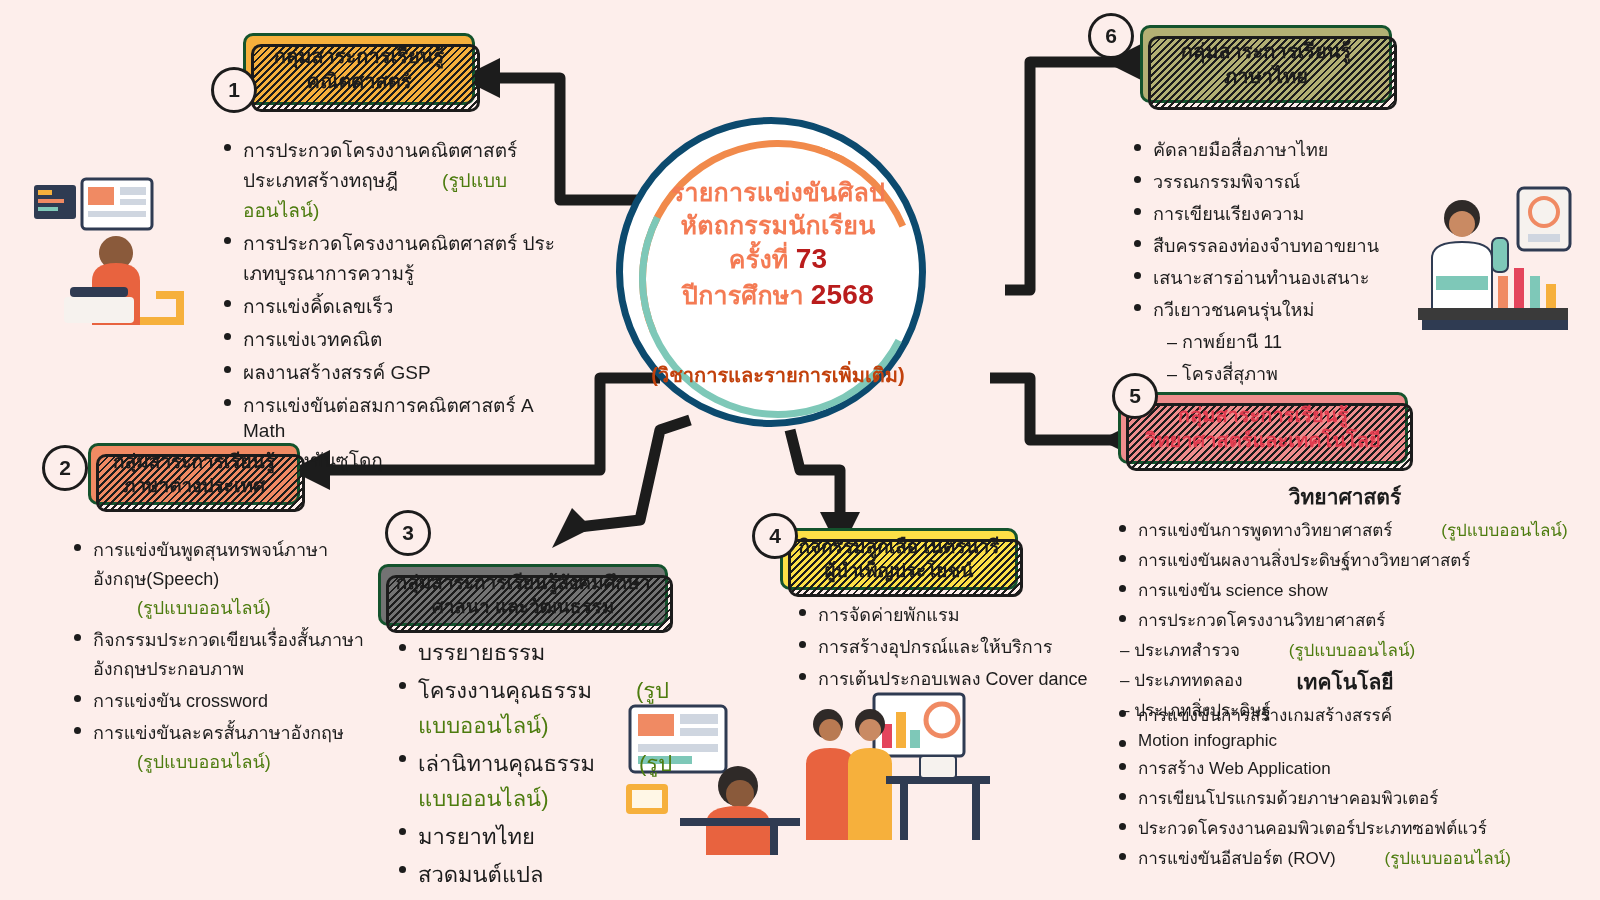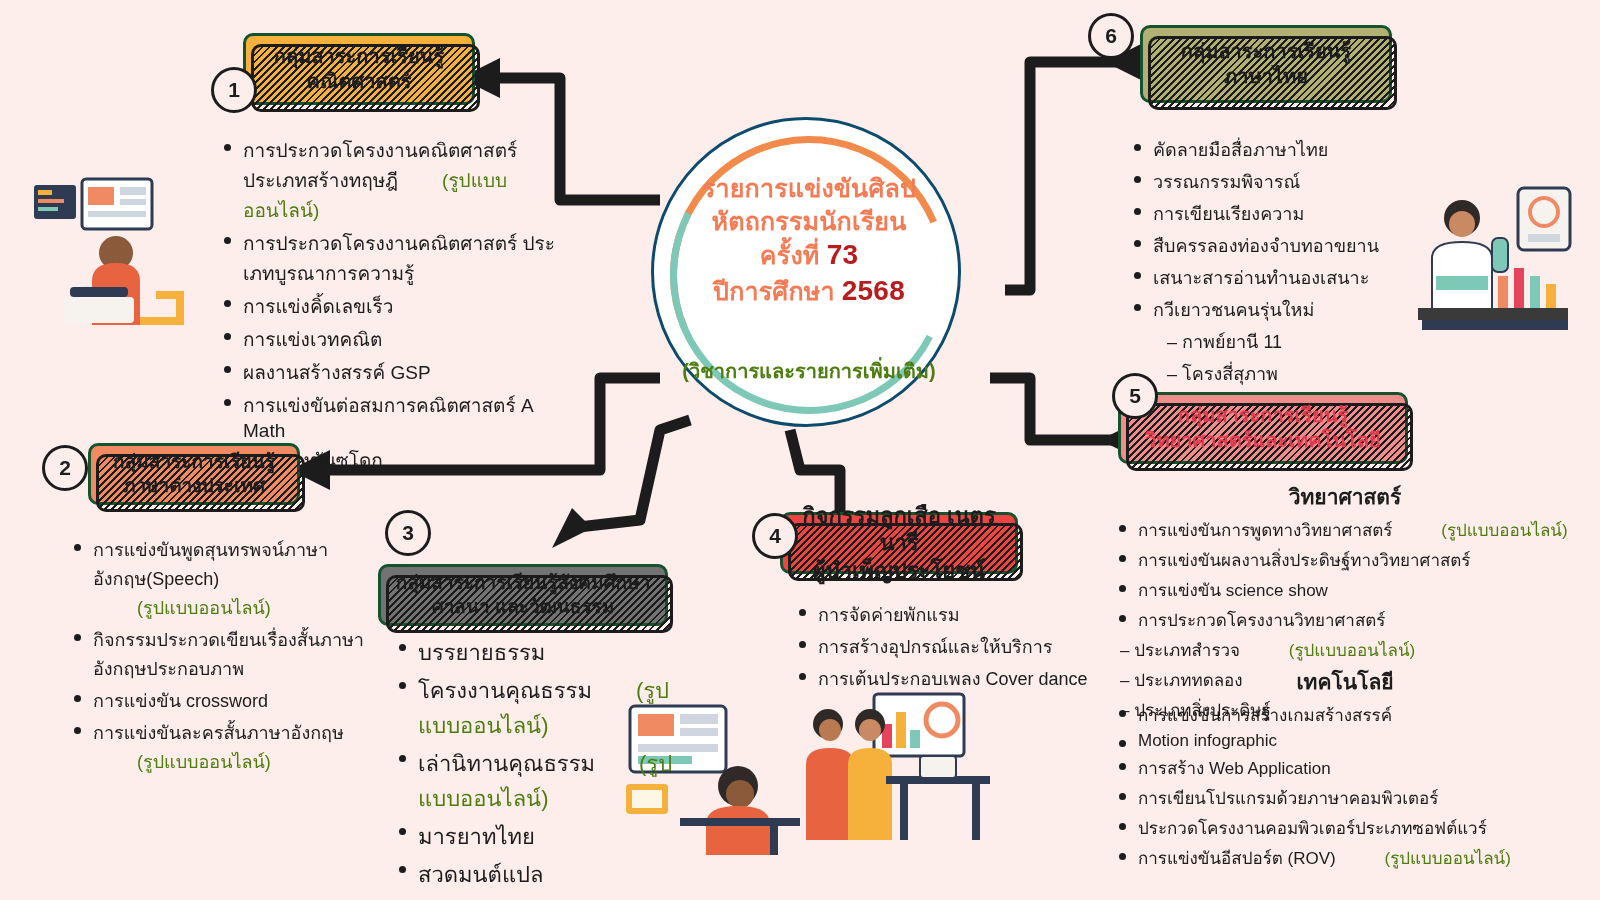--- a/index.html
+++ b/index.html
@@ -7,22 +7,22 @@
     width:1600px;height:900px;position:relative;overflow:hidden;
     background:#fdeeeb;
     font-family:"Liberation Sans","DejaVu Sans",sans-serif;
     color:#1c1c1c;
   }
   .canvas{position:absolute;inset:0;}
   svg.connectors{position:absolute;left:0;top:0;width:1600px;height:900px;pointer-events:none;}
 
   
   .center-node{
-    position:absolute;left:651px;top:117px;width:310px;height:310px;
-    border-radius:50%;background:#ffffff;border:3px solid #0c4a6e;
+    position:absolute;left:616px;top:117px;width:310px;height:310px;
+    border-radius:50%;background:#ffffff;border:7px solid #0c4a6e;
     box-sizing:border-box;z-index:5;
   }
   .center-arc{position:absolute;border-radius:50%;box-sizing:border-box;}
   .arc-orange{
     left:16px;top:16px;width:278px;height:278px;
     border:7px solid transparent;border-top-color:#f18a4b;border-left-color:#f18a4b;
     transform:rotate(22deg);
   }
   .arc-teal{
     left:16px;top:16px;width:278px;height:278px;
@@ -32,21 +32,21 @@
   .center-text{
     position:absolute;left:0;top:52px;width:310px;text-align:center;
     line-height:1.30;
   }
   .center-text .l1,.center-text .l2,.center-text .l3,.center-text .l4{
     font-size:25px;font-weight:bold;color:#f47b54;letter-spacing:.2px;
   }
   .center-text .num{color:#b91c1c;font-size:28px;}
   .center-sub{
     position:absolute;left:0;top:235px;width:310px;text-align:center;
-    font-size:20px;font-weight:bold;color:#4d7c0f;
+    font-size:20px;font-weight:bold;color:#c2410c;
   }
 
   
   .box{
     position:absolute;box-sizing:border-box;border:3px solid #14532d;border-radius:10px;
     z-index:4;display:flex;align-items:center;justify-content:center;text-align:center;
     font-weight:bold;line-height:1.25;
   }
   .box .shadow{
     position:absolute;left:5px;top:8px;right:-8px;bottom:-10px;border-radius:10px;
@@ -174,21 +174,21 @@
     <ul class="blist">
       <li><span>บรรยายธรรม</span></li>
       <li><span>โครงงานคุณธรรม</span><span class="online">(รูปแบบออนไลน์)</span></li>
       <li><span>เล่านิทานคุณธรรม</span><span class="online">(รูปแบบออนไลน์)</span></li>
       <li><span>มารยาทไทย</span></li>
       <li><span>สวดมนต์แปล</span></li>
       <li class="nodot" style="padding-left:18px;"><span>– สวดบาลีแปลอังกฤษ</span></li>
     </ul>
   </div>
 
-  <div class="box" style="left:780px;top:512px;width:238px;height:62px;background:#ef4444;font-size:22px;">
+  <div class="box" style="left:780px;top:528px;width:238px;height:62px;background:#fde047;font-size:19px;">
     <div class="shadow"></div>
     <div>
       <div>กิจกรรมลูกเสือ เนตรนารี</div>
       <div>ผู้บำเพ็ญประโยชน์</div>
     </div>
   </div>
   <div class="badge" style="left:752px;top:513px;">4</div>
 
   <div class="list-block" style="left:790px;top:600px;width:330px;font-size:18px;">
     <ul class="blist">

